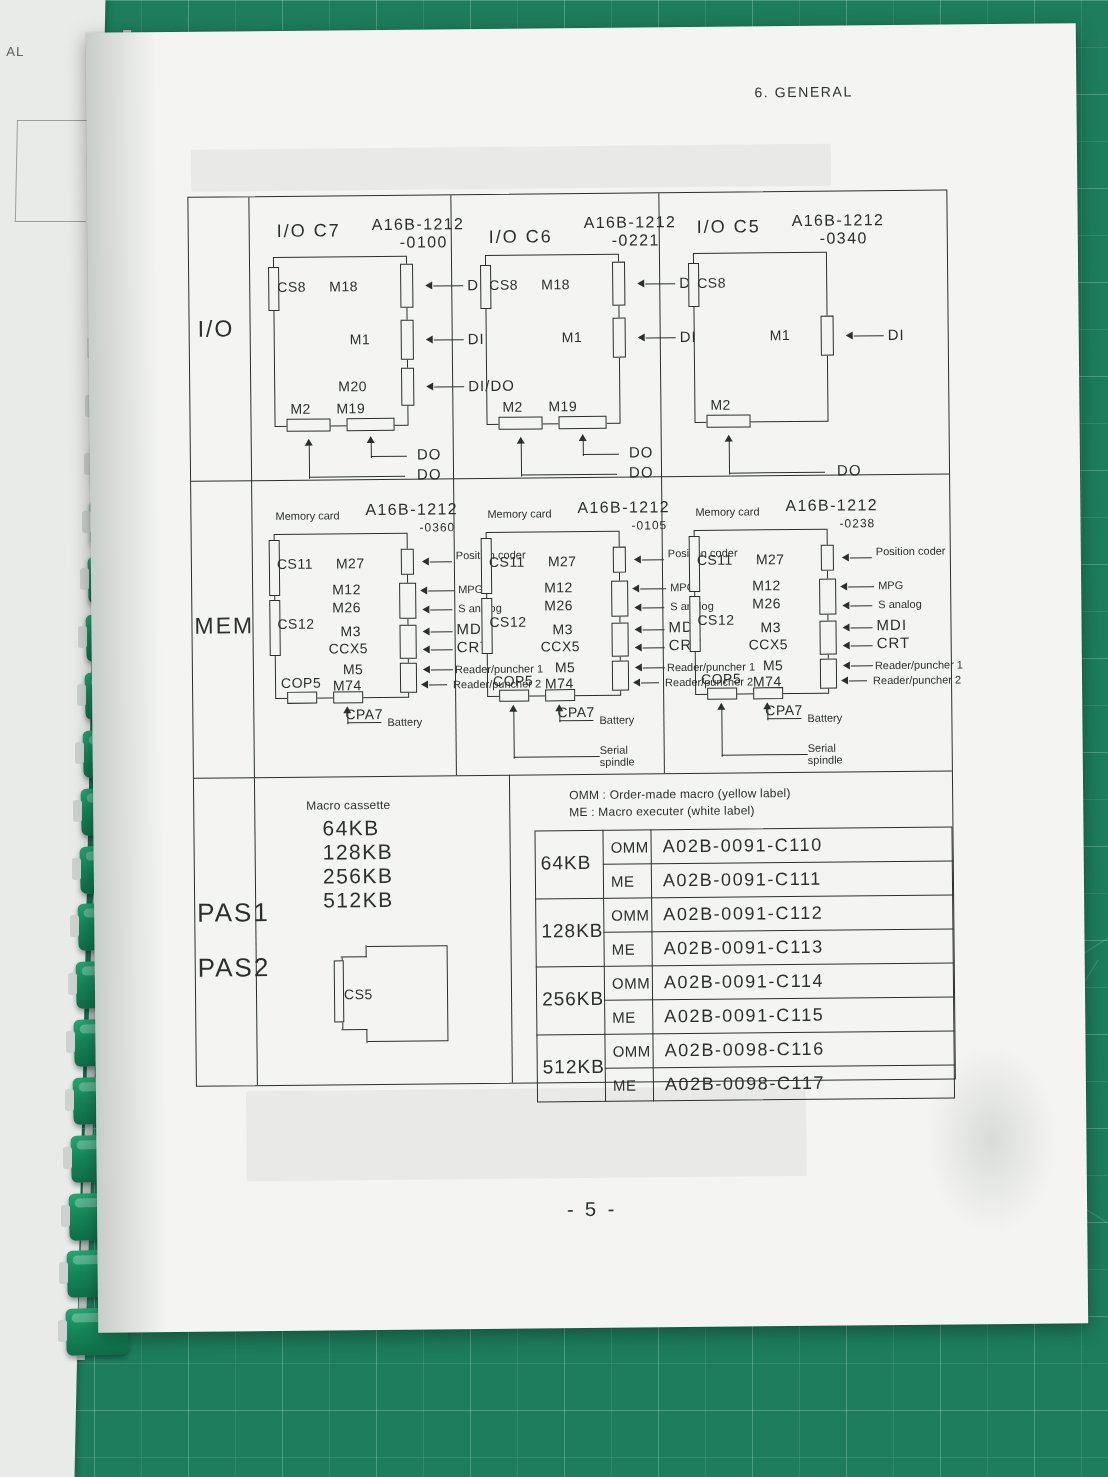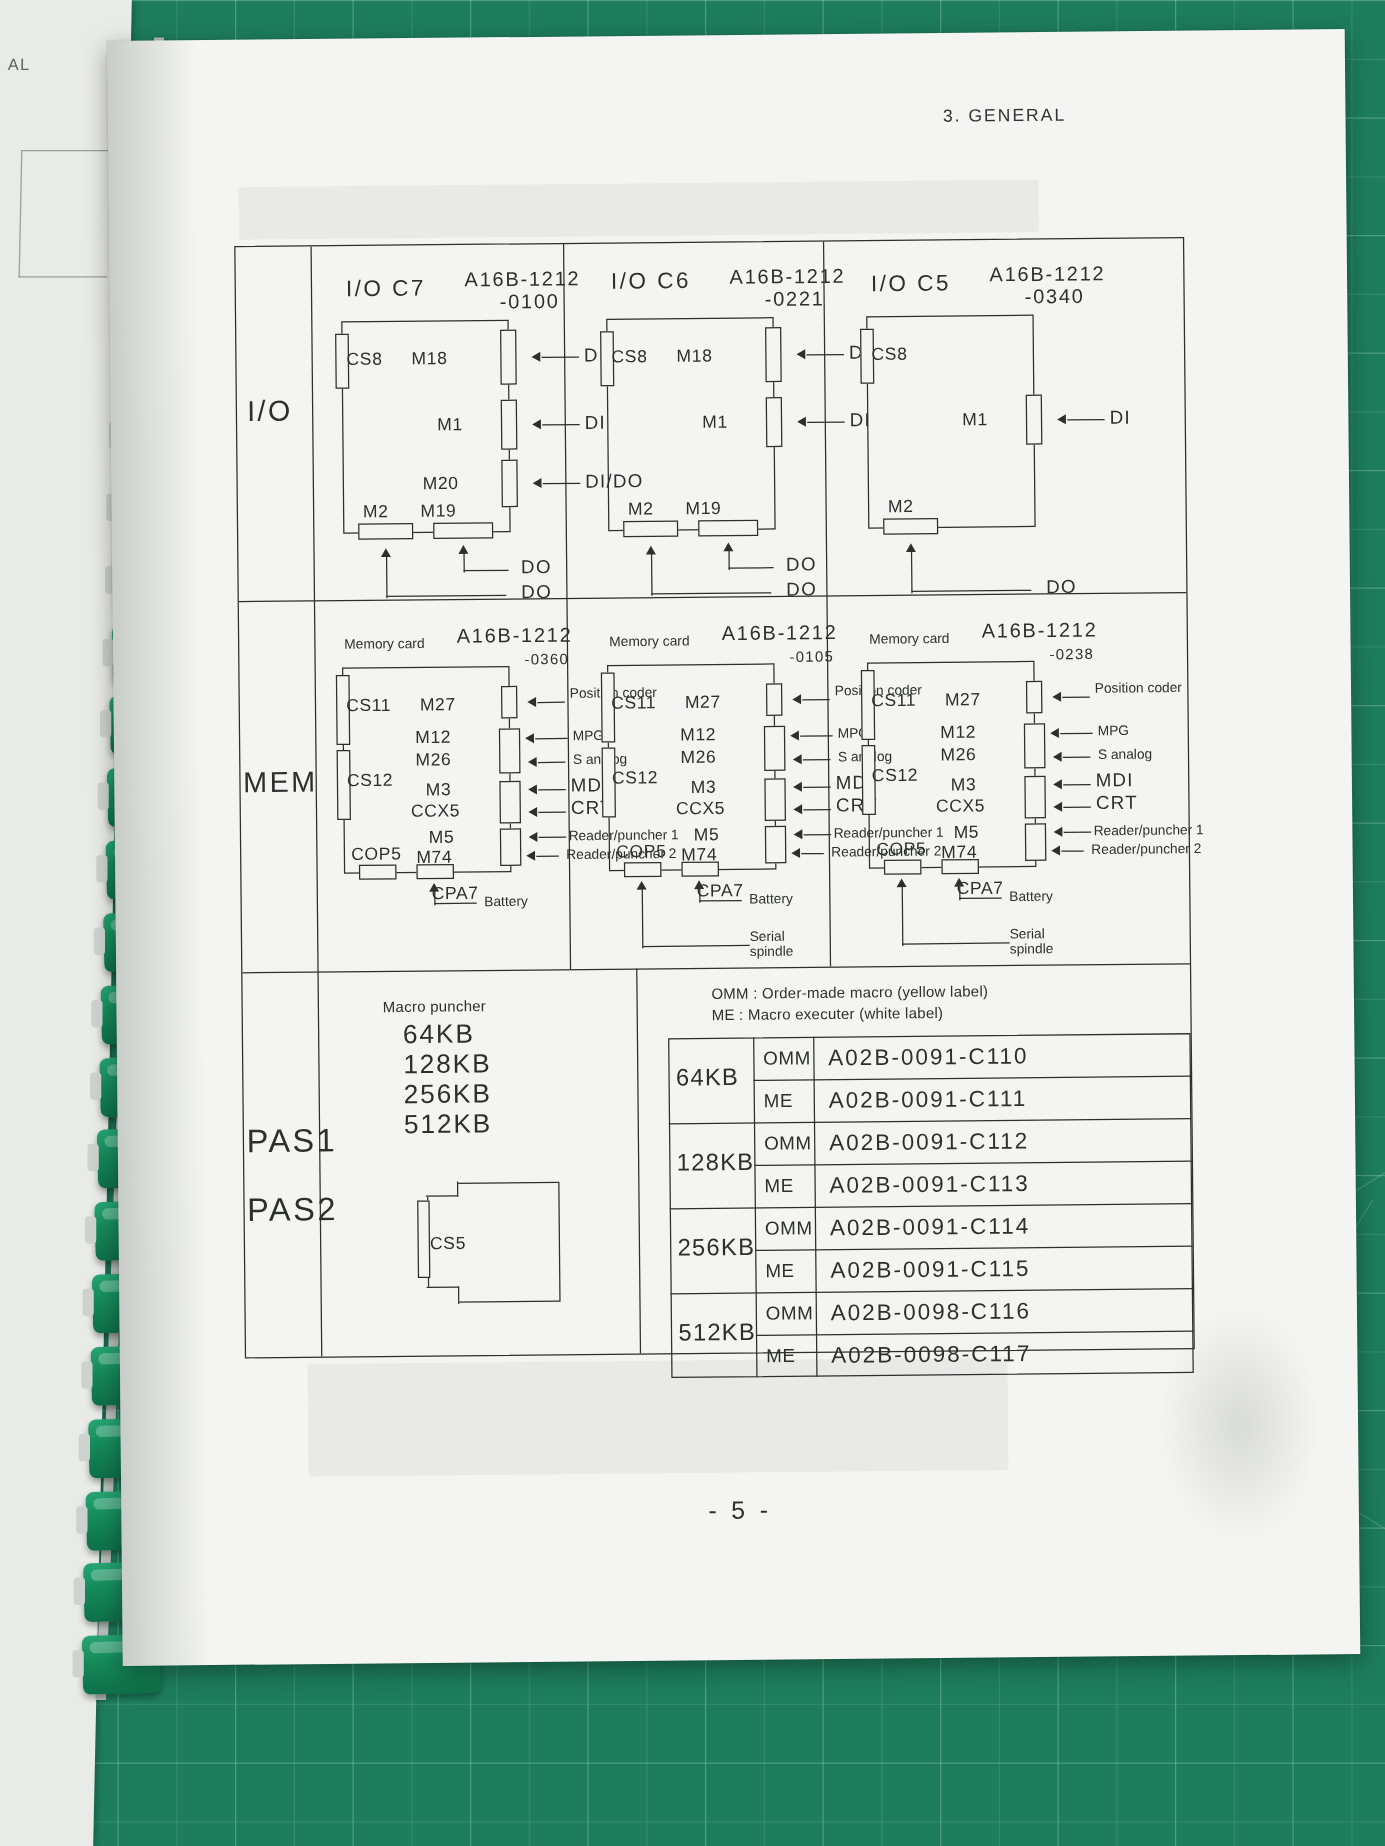--- a/index.html
+++ b/index.html
@@ -214,21 +214,21 @@
     <div class="comb" style="left: 69.1243px; top: 1162.52px; transform: rotate(-1.5deg);"></div>
     <div class="punch" style="left: 61.1243px; top: 1174.52px;"></div>
     <div class="comb" style="left: 67.3896px; top: 1220.35px; transform: rotate(-1.5deg);"></div>
     <div class="punch" style="left: 59.3896px; top: 1232.35px;"></div>
     <div class="comb" style="left: 65.6548px; top: 1278.17px; transform: rotate(-1.5deg);"></div>
     <div class="punch" style="left: 57.6548px; top: 1290.17px;"></div>
   </div>
 
 <div id="page">
 
-  <div id="pghead">3.   GENERAL</div>
+  <div id="pghead">6.   GENERAL</div>
   <div id="pgnum">- 5 -</div>
 
   <div class="ghost" style="left:104px;top:118px;width:640px;height:42px;"></div>
   <div class="ghost" style="left:150px;top:1060px;width:560px;height:90px;"></div>
 
   <div id="fig">
       <div class="hline" style="top: 283px;"></div>
       <div class="hline" style="top: 580px;"></div>
       <div class="vline" style="left: 60px;"></div>
       <div class="vline" style="left: 262px; top: 0px; bottom: 308px;"></div>
@@ -264,21 +264,21 @@
       <div class="arrowU" style="left: 114px; top: 242px;"></div>
       <div class="leadv" style="left: 118px; top: 248px; height: 34px;"></div>
       <div class="lead" style="left: 118px; top: 280px; width: 96px;"></div>
       <div class="sig" style="left: 226px; top: 270px;">DO</div>
       <div class="conn" style="left: 156px; top: 222px; width: 48px; height: 13px;"></div>
       <div class="clab" style="left: 146px; top: 204px;">M19</div>
       <div class="arrowU" style="left: 176px; top: 240px;"></div>
       <div class="leadv" style="left: 180px; top: 246px; height: 16px;"></div>
       <div class="lead" style="left: 180px; top: 260px; width: 36px;"></div>
       <div class="sig" style="left: 226px; top: 250px;">DO</div>
-      <div class="ptitle" style="left: 300px; top: 20px;">I/O  C6</div>
+      <div class="ptitle" style="left: 300px; top: 32px;">I/O  C6</div>
       <div class="pcode" style="left: 395px; top: 20px;">A16B-1212</div>
       <div class="pcode" style="left: 423px; top: 38px;">-0221</div>
       <div class="board" style="left: 296px; top: 60px; width: 134px; height: 170px;"></div>
       <div class="conn" style="left: 291px; top: 70px; width: 11px; height: 44px;"></div>
       <div class="clab" style="left: 300px; top: 82px;">CS8</div>
       <div class="conn" style="left: 423px; top: 68px; width: 13px; height: 44px;"></div>
       <div class="clab" style="left: 352px; top: 82px;">M18</div>
       <div class="lead" style="left: 456px; top: 90px; width: 30px;"></div>
       <div class="arrowL" style="left: 448px; top: 86px;"></div>
       <div class="sig" style="left: 490px; top: 81px;">DI</div>
@@ -461,21 +461,21 @@
       <div class="conn" style="left: 560px; top: 495px; width: 30px; height: 12px;"></div>
       <div class="clab" style="left: 572px; top: 510px;">CPA7</div>
       <div class="arrowU" style="left: 570px; top: 510px;"></div>
       <div class="leadv" style="left: 574px; top: 516px; height: 12px;"></div>
       <div class="lead" style="left: 574px; top: 526px; width: 34px;"></div>
       <div class="sig sm" style="left: 614px; top: 520px;">Battery</div>
       <div class="arrowU" style="left: 524px; top: 510px;"></div>
       <div class="leadv" style="left: 528px; top: 516px; height: 48px;"></div>
       <div class="lead" style="left: 528px; top: 562px; width: 86px;"></div>
       <div class="sig sm" style="left: 614px; top: 550px; width: 54px; white-space: normal;">Serial spindle</div>
-      <div class="mtxt cap" style="left: 112px; top: 602px;">Macro puncher</div>
+      <div class="mtxt cap" style="left: 112px; top: 602px;">Macro cassette</div>
       <div class="mtxt cassz" style="left: 128px; top: 620px;">64KB</div>
       <div class="mtxt cassz" style="left: 128px; top: 644px;">128KB</div>
       <div class="mtxt cassz" style="left: 128px; top: 668px;">256KB</div>
       <div class="mtxt cassz" style="left: 128px; top: 692px;">512KB</div>
       <div class="board" style="left: 146px; top: 750px; width: 106px; height: 96px;"></div>
       <div style="position: absolute; left: 145px; top: 749px; width: 26px; height: 12px; background: rgb(244, 245, 242); border-right: 1.5px solid rgb(43, 48, 45); border-bottom: 1.5px solid rgb(43, 48, 45); box-sizing: border-box;"></div>
       <div style="position: absolute; left: 145px; top: 833px; width: 26px; height: 14px; background: rgb(244, 245, 242); border-right: 1.5px solid rgb(43, 48, 45); border-top: 1.5px solid rgb(43, 48, 45); box-sizing: border-box;"></div>
       <div class="conn" style="left: 138px; top: 764px; width: 10px; height: 62px;"></div>
       <div class="clab" style="left: 148px; top: 790px;">CS5</div>
       <div class="mtxt legend" style="left: 375px; top: 594px;">OMM  :    Order-made macro (yellow label)</div>

